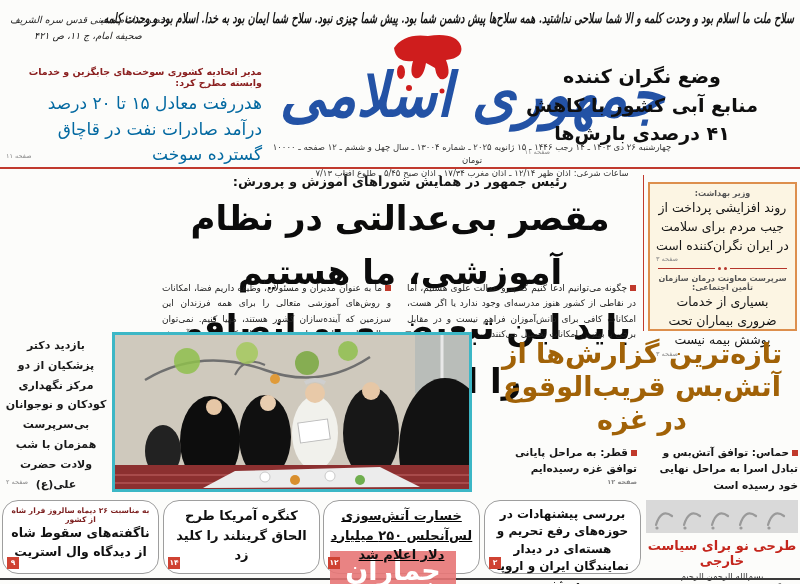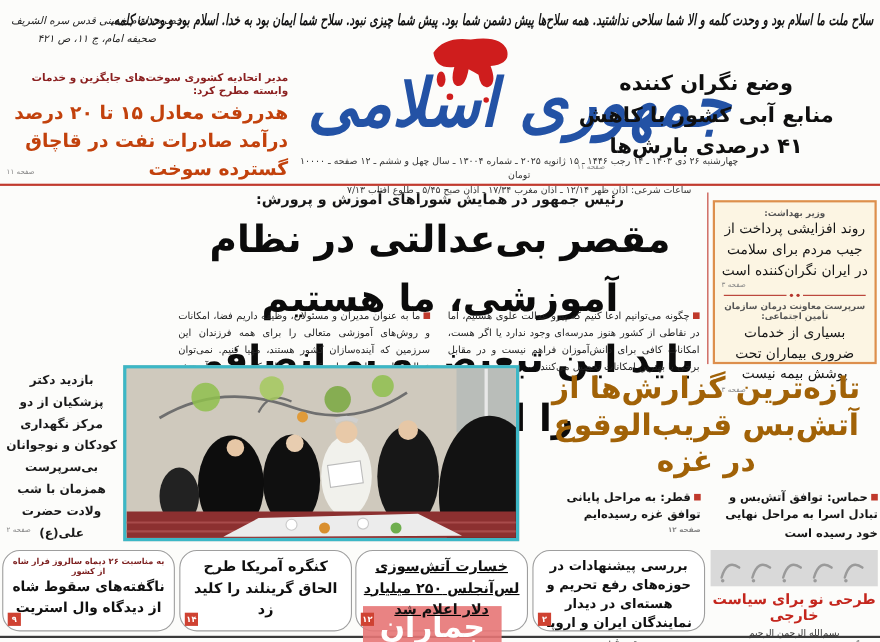--- a/index.html
+++ b/index.html
@@ -20,21 +20,21 @@
           font-weight:bold; font-style:italic; font-size:56px; line-height:94px;
           color:#2352a5; transform:scaleY(1.08); }
   .splash { position:absolute; top:30px; right:334px; width:80px; height:68px; z-index:4; }
   .dateline { position:absolute; top:141px; right:128px; width:400px; text-align:center;
               font-size:8.5px; color:#333; line-height:1.5; }
   .rule-red-h { position:absolute; top:167px; right:0; width:800px; height:2px; background:#c13a2e; }
 
   
   .fuel { position:absolute; top:66px; left:4px; width:258px; text-align:right; }
   .fuel .kick { font-size:9.5px; font-weight:bold; color:#8b2020; }
-  .fuel .hl { font-size:17px; font-weight:bold; color:#c2410c; line-height:1.5; margin-top:3px; }
+  .fuel .hl { font-size:17px; font-weight:normal; color:#0369a1; line-height:1.5; margin-top:3px; }
   .tiny-ref { font-size:6.5px; color:#888; }
   .fuel-ref { position:absolute; top:152px; left:6px; }
 
   
   .water { position:absolute; top:62px; right:8px; width:300px; text-align:center; }
   .water .hl { font-size:19px; font-weight:bold; color:#0f0f0f; line-height:1.5; }
   .water-ref { position:absolute; top:148px; right:250px; }
 
   
   .main-kicker { position:absolute; top:174px; right:162px; width:476px; text-align:center;

